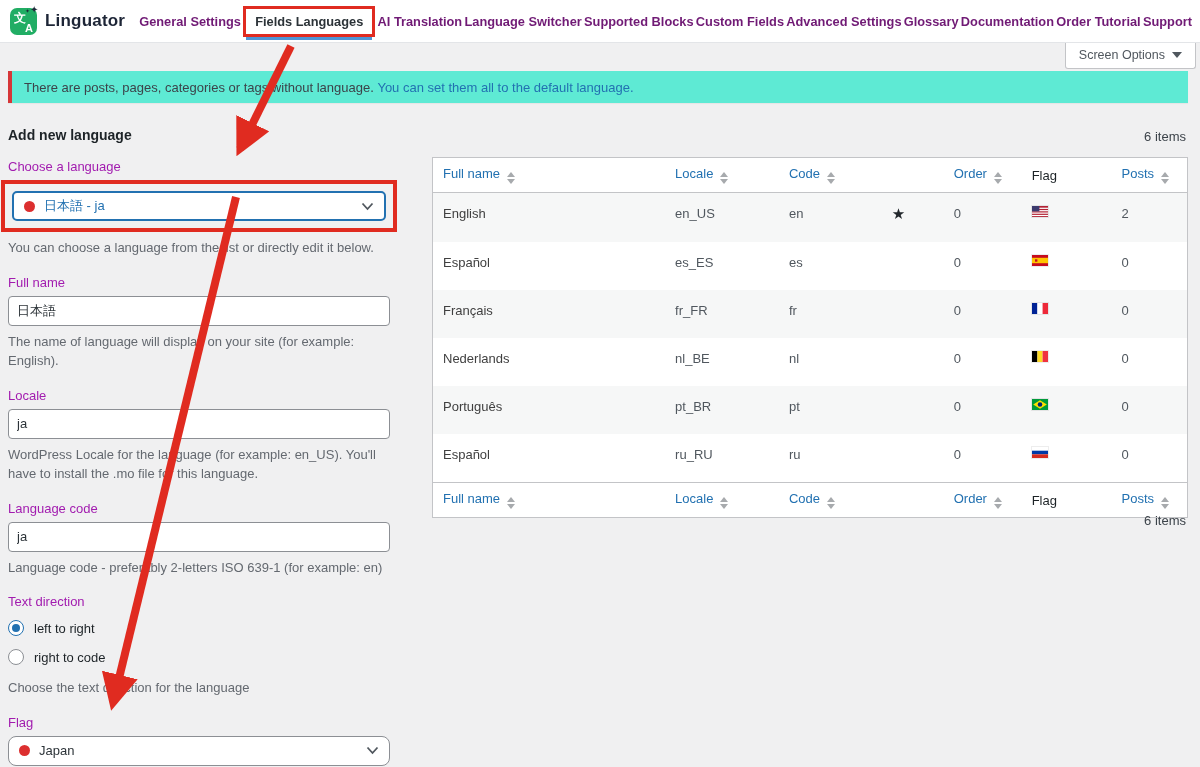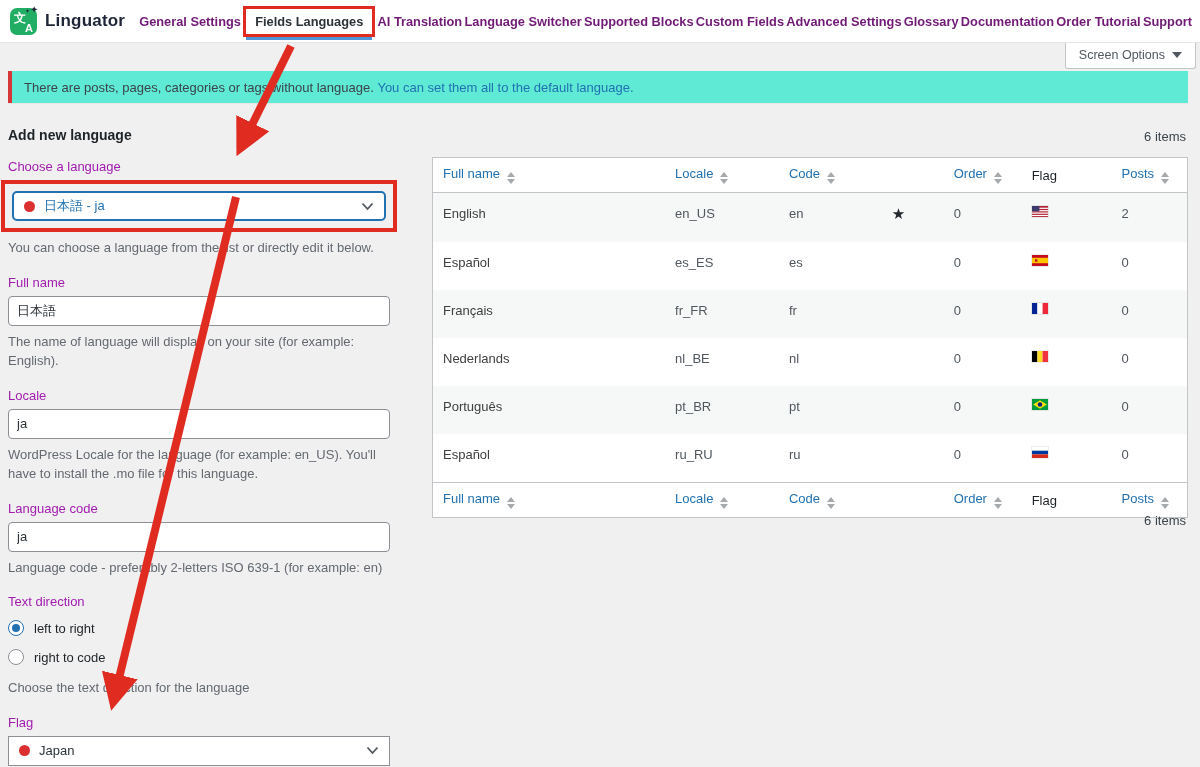--- a/index.html
+++ b/index.html
@@ -59,21 +59,21 @@
   .form-title { font-size:14px; font-weight:700; margin:6px 0 16px; color:#1d2327; }
   .field-label { font-size:13px; color:#a21caf; margin:17px 0 6px; }
   .field-label.first { margin-top:12px; }
   .text-input {
     width:100%; height:30px; border:1px solid #8c8f94; border-radius:4px;
     padding:0 8px; font-size:13px; color:#2c3338; background:#fff;
     font-family:"Liberation Sans", sans-serif;
   }
   .help { color:#646970; font-size:13px; line-height:1.5; margin-top:6px; }
   .select {
-    height:30px; background:#fff; border:1px solid #8c8f94; border-radius:0;
+    height:30px; background:#fff; border:1px solid #8c8f94; border-radius:8px;
     display:flex; align-items:center; justify-content:space-between;
     padding:0 10px; cursor:pointer;
   }
   .select .val { display:flex; align-items:center; gap:9px; }
   .select.focused { border:2px solid #2271b1; border-radius:5px; }
   .select.focused .txt { color:#2271b1; }
   .txt { font-size:13px; color:#2c3338; }
   .dot { width:11px; height:11px; border-radius:50%; background:#dc2f2f; flex:none; }
   .hl-box { border:4px solid #e02b20; padding:7px; margin:6px -7px 0; }
   .radio-row { display:flex; align-items:center; gap:10px; margin:11px 0 13px; cursor:pointer; }

